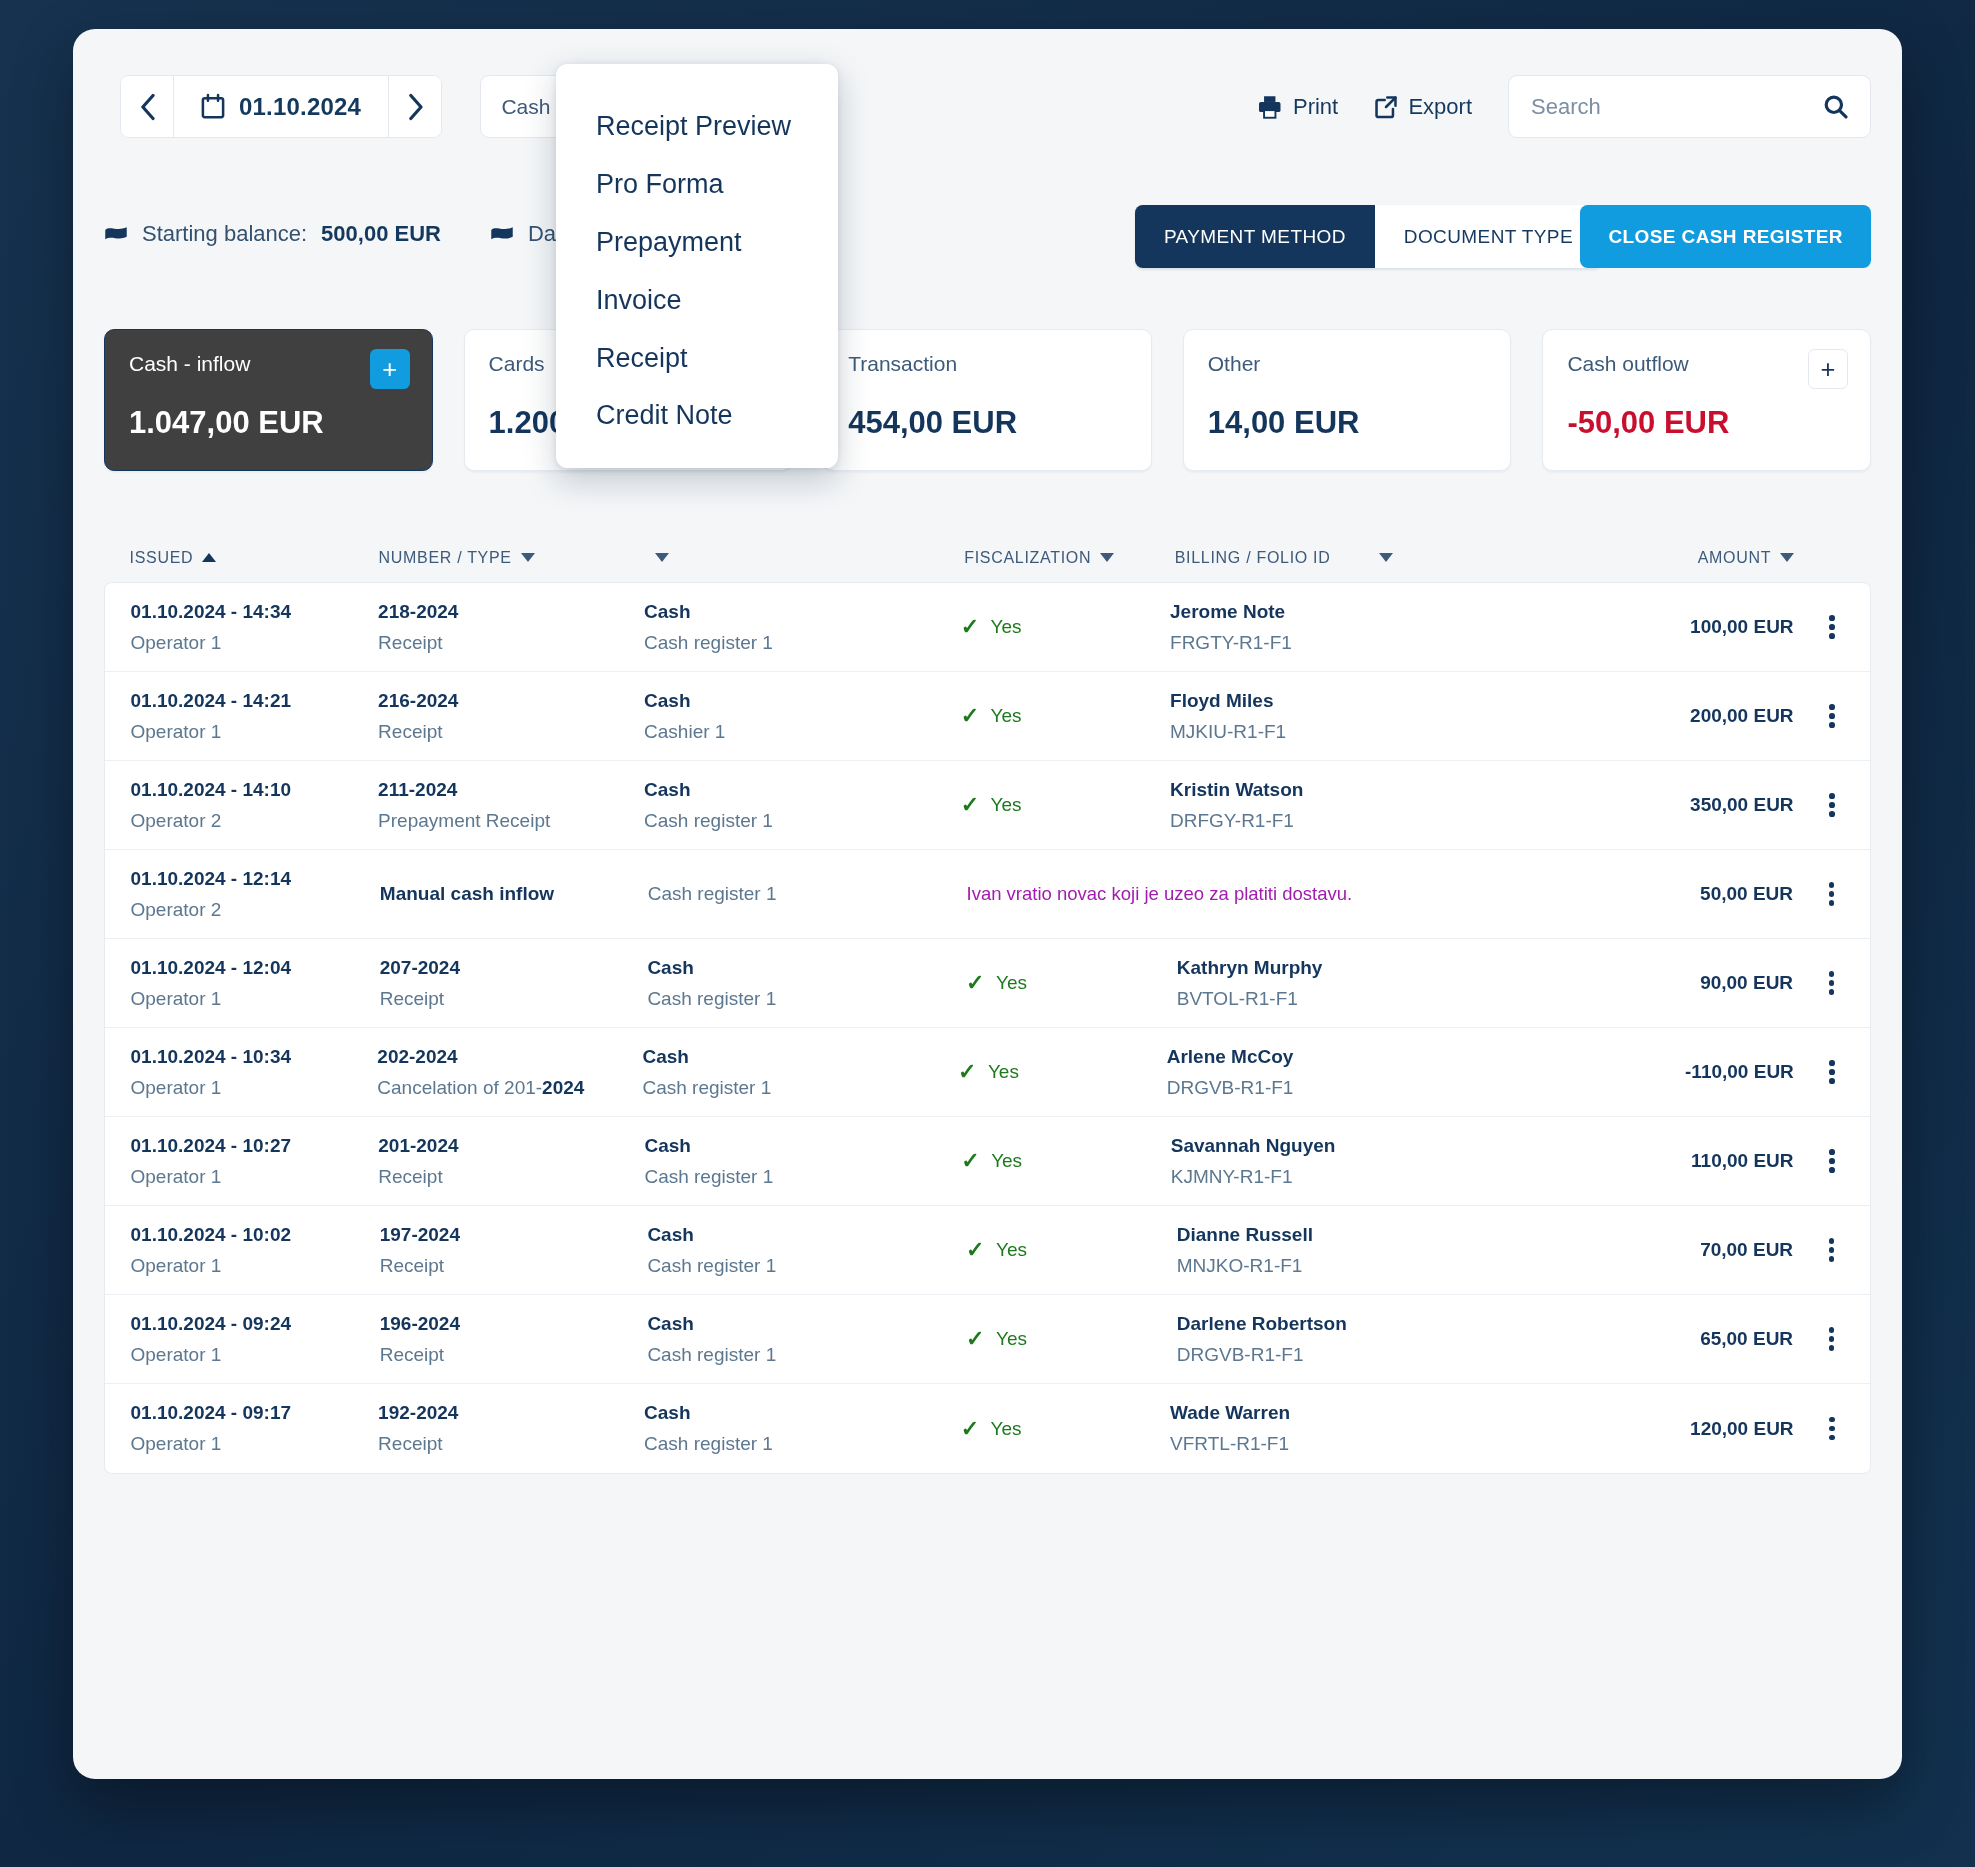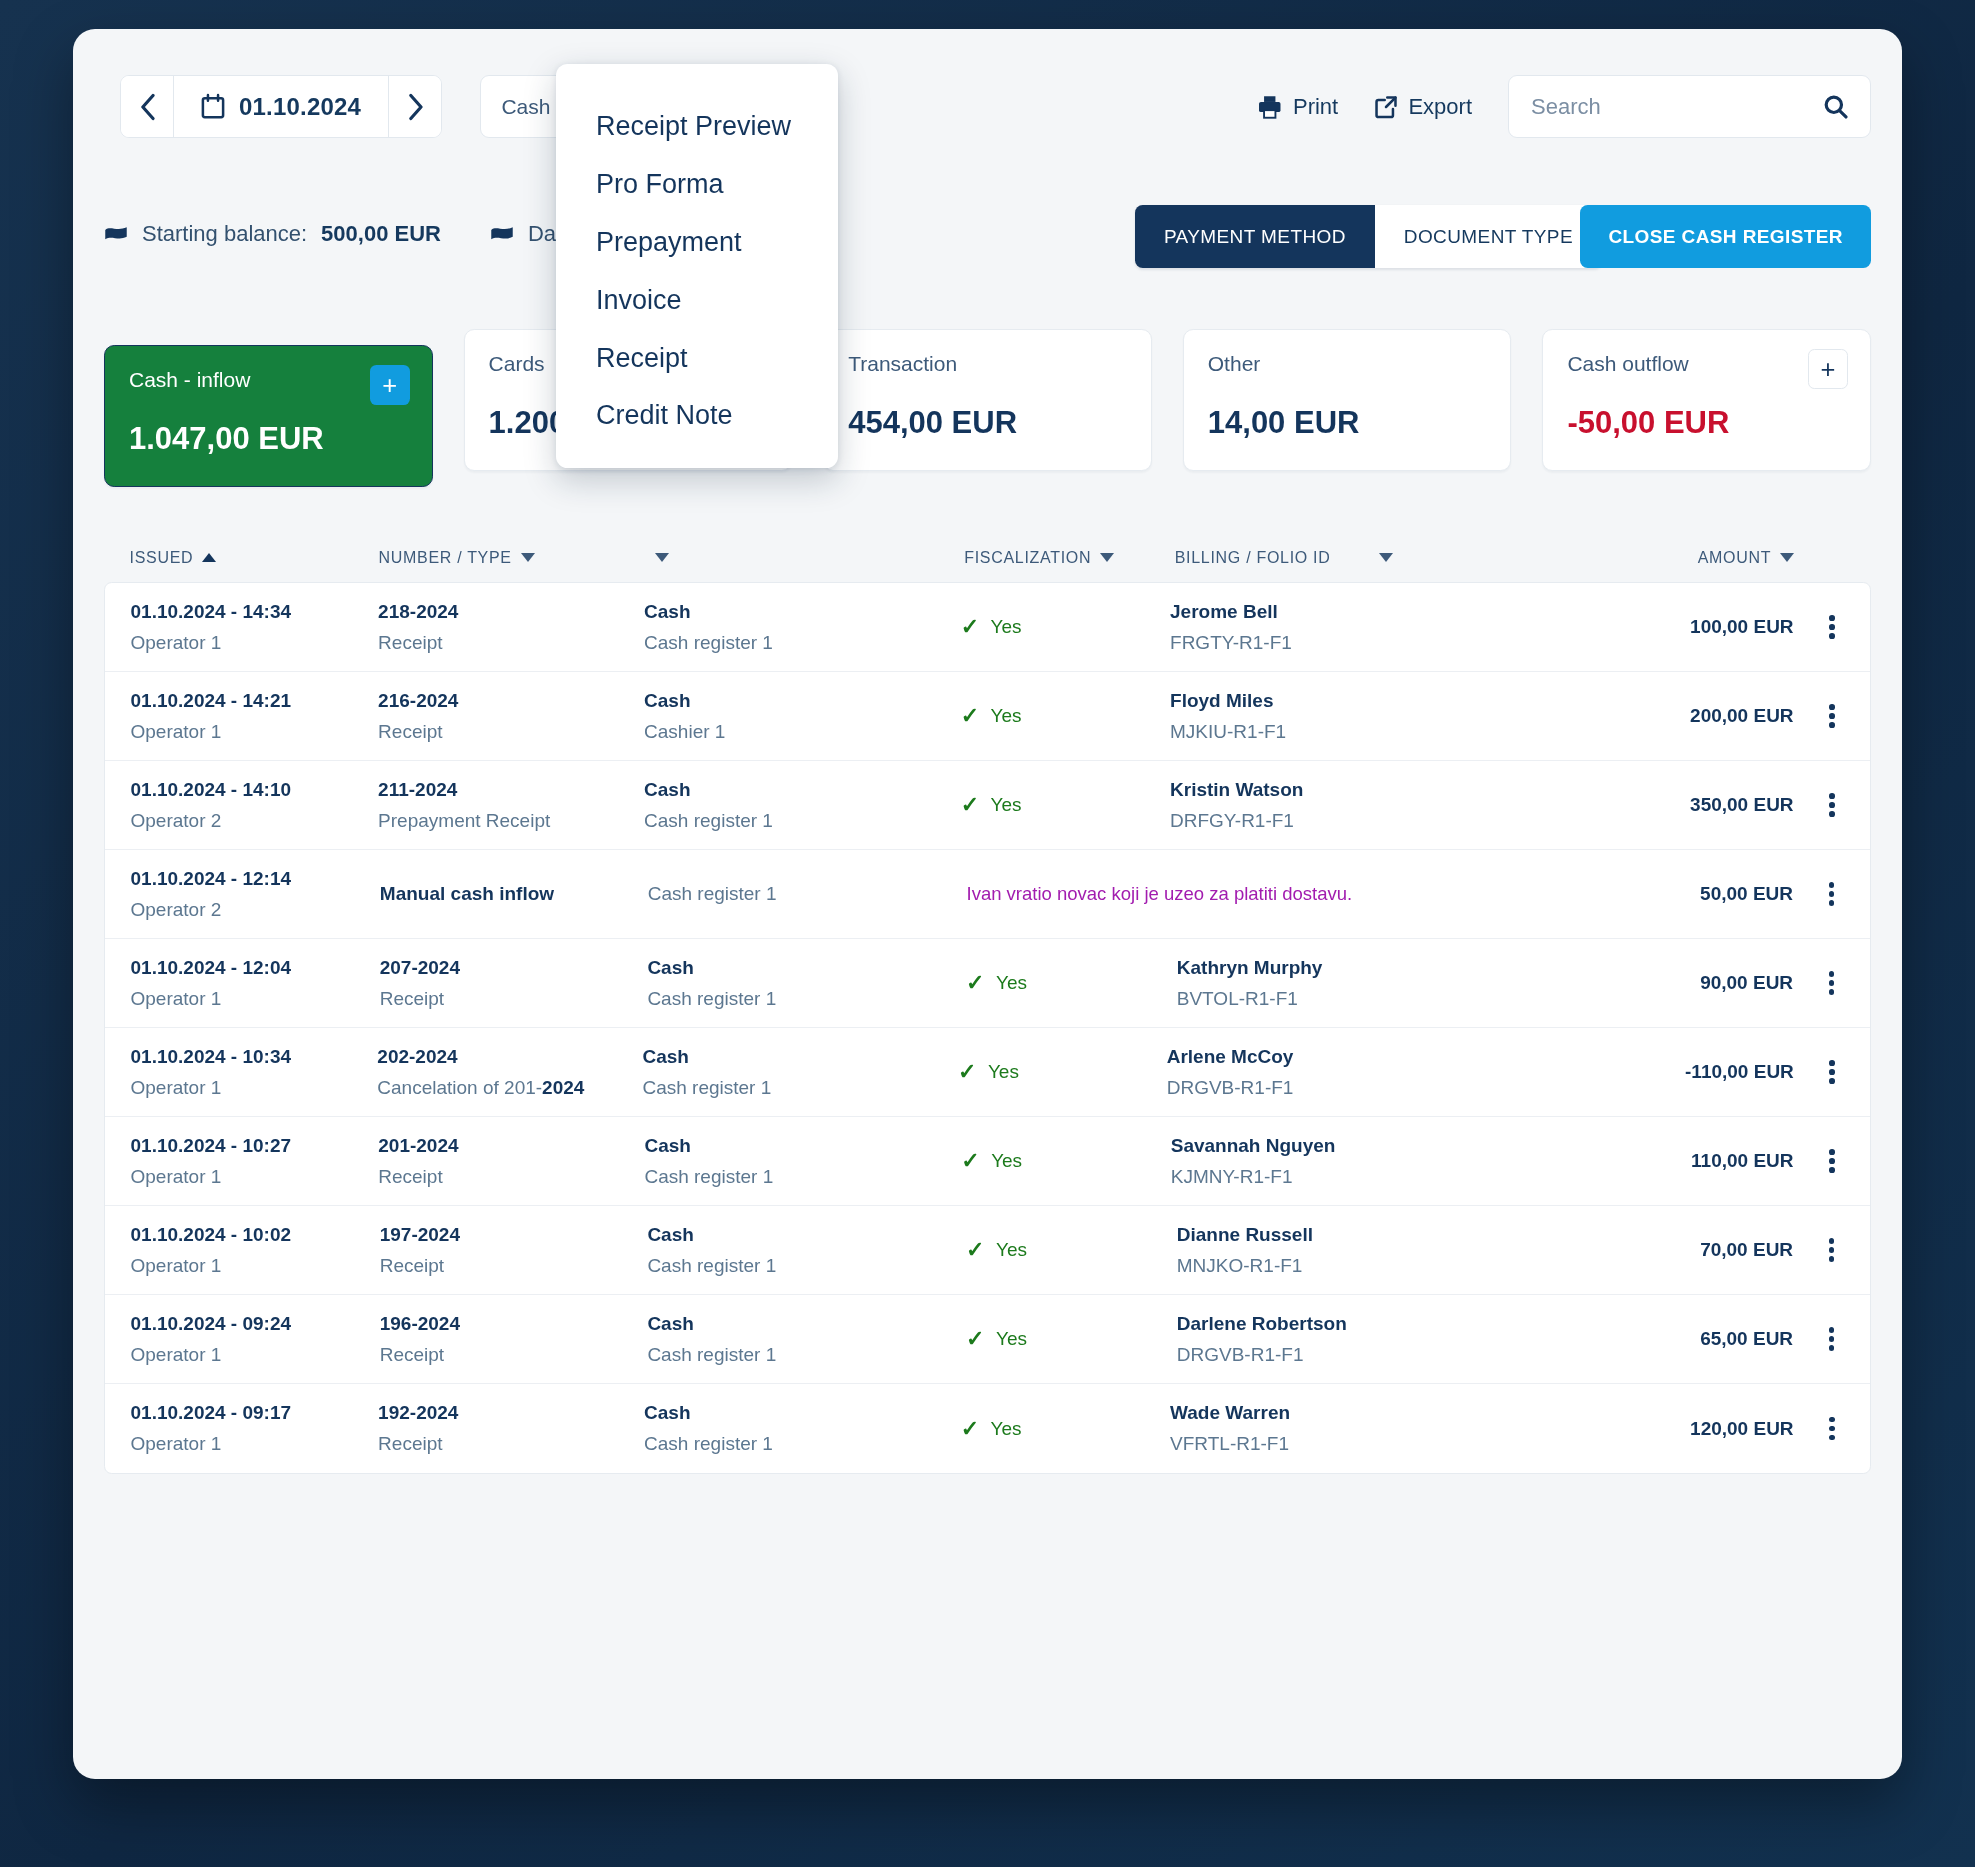--- a/index.html
+++ b/index.html
@@ -130,21 +130,21 @@
     flex: 1 1 0;
     height: 142px;
     background: #ffffff;
     border: 1.3px solid #e6ebf0;
     border-radius: 10.2px;
     padding: 22px 24px;
     position: relative;
     box-shadow: 0 1.3px 1.9px rgba(16,42,67,.04);
   }
   .card.dark {
-    background: #15803d; border-color: #14355c; margin-top: 16px;
+    background: #404040; border-color: #14355c;
   }
   .card-label { font-size: 21px; color: #3d5a7a; }
   .card.dark .card-label { color: #ffffff; }
   .card-value {
     position: absolute; left: 24px; bottom: 29px;
     font-size: 31px; font-weight: 700; color: #14355c;
     white-space: nowrap;
   }
   .card.dark .card-value { color: #ffffff; }
   .card-value.neg { color: #c8102e; margin-top: 12px; }
@@ -389,21 +389,21 @@
             <div class="primary">Cash</div>
             <div class="secondary">Cash register 1</div>
           </div>
           <div class="cell c-fisc">
             <div class="fisc">
               <span class="check">✓</span>
               <span>Yes</span>
             </div>
           </div>
           <div class="cell c-billing">
-            <div class="primary">Jerome Bell</div>
+            <div class="primary">Jerome Note</div>
             <div class="secondary">FRGTY-R1-F1</div>
           </div>
           <div class="cell c-amount" style="align-items: flex-end;">
             <div class="amount">100,00 EUR</div>
           </div>
           <div class="kebab">
             <div>
               <i></i>
               <i></i>
               <i></i>

